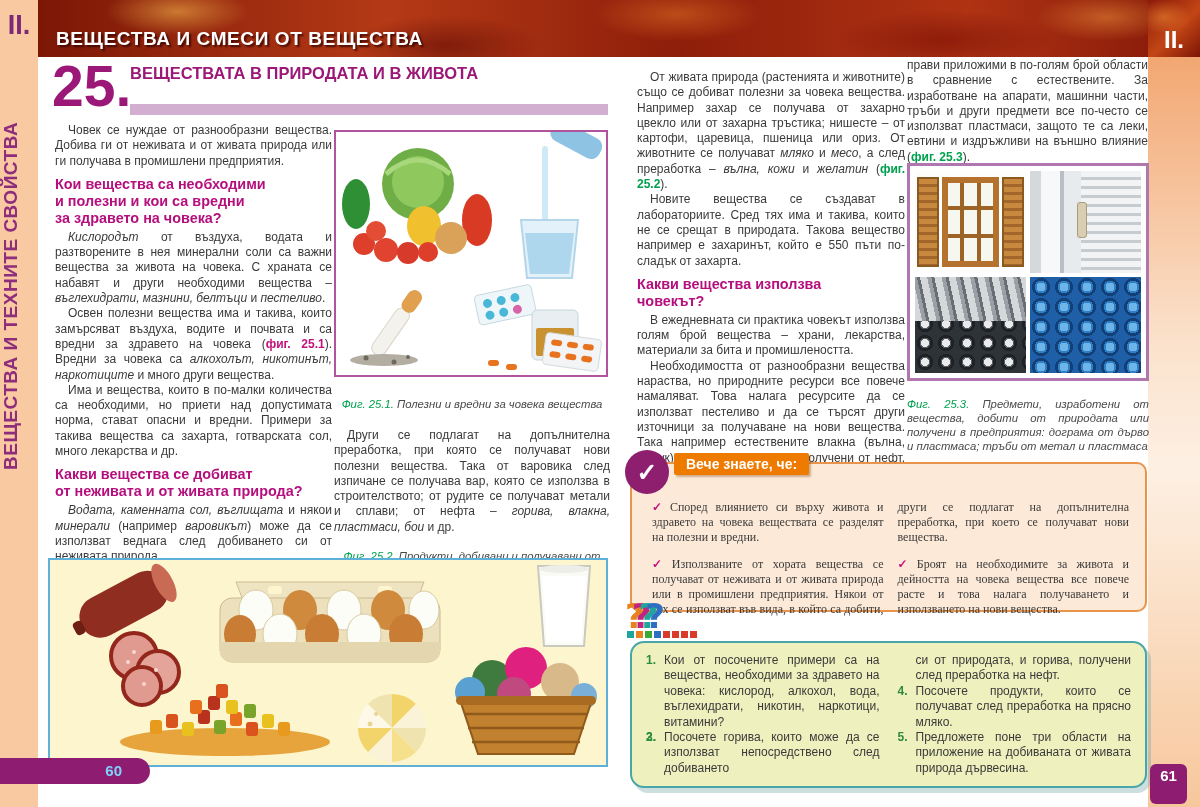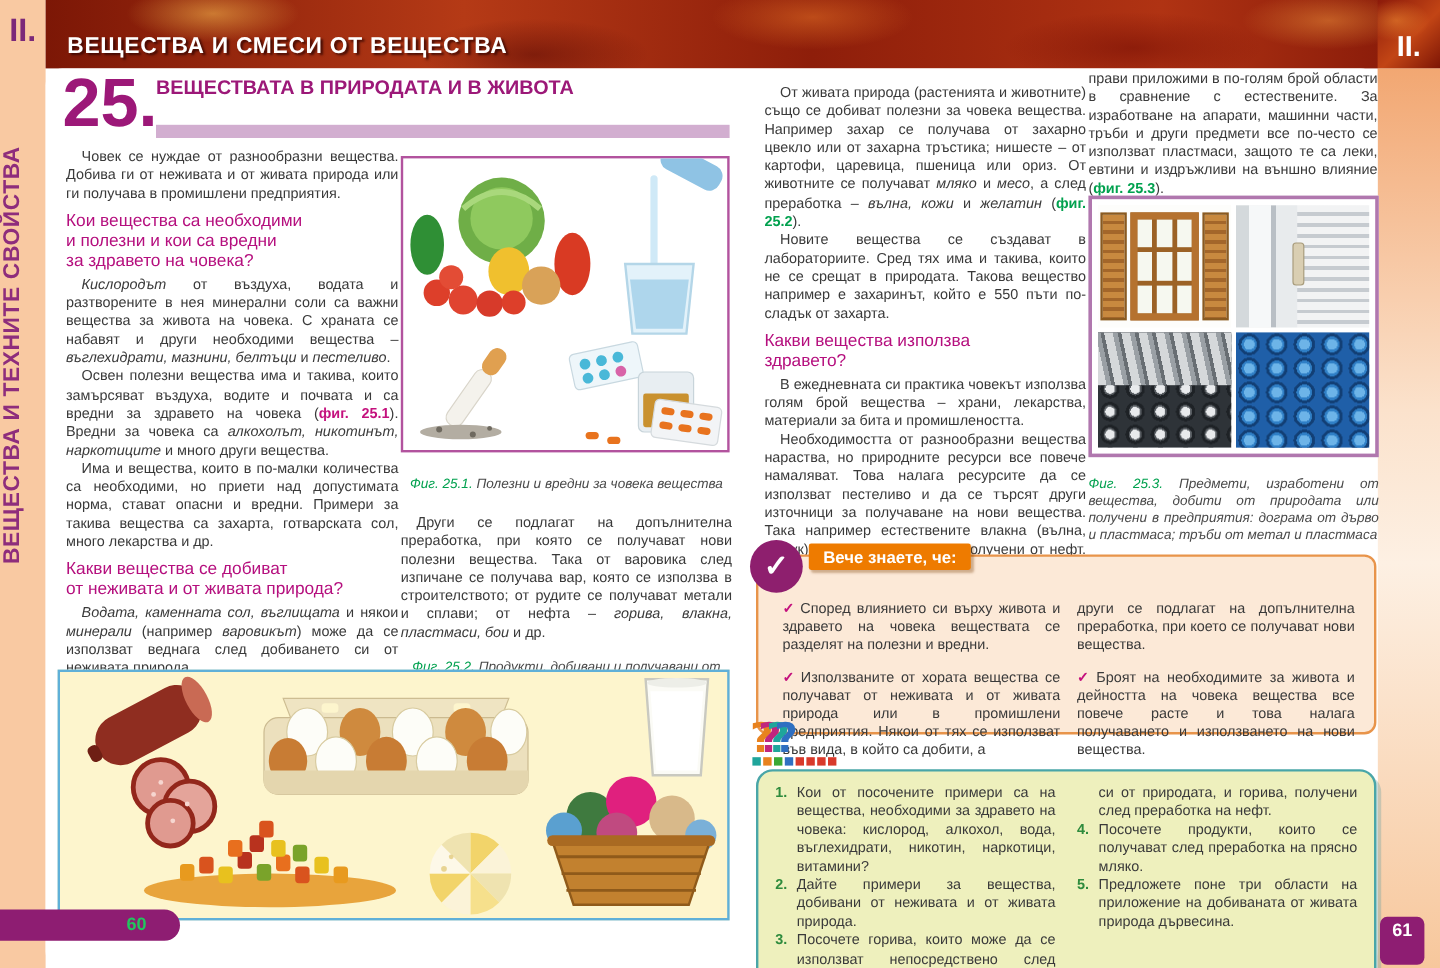--- a/index.html
+++ b/index.html
@@ -9,21 +9,21 @@
   
   .left-rail{position:absolute;left:0;top:0;width:38px;height:807px;background:#f9c9a2;}
   .unit-left{position:absolute;left:0;top:10px;width:38px;text-align:center;
              font-size:27px;font-weight:bold;color:#7b2879;}
   .vtitle{position:absolute;left:0;top:92px;width:38px;height:378px;
           writing-mode:vertical-rl;transform:rotate(180deg);
           font-weight:bold;font-size:19px;letter-spacing:.5px;color:#8e2d7c;white-space:nowrap;}
   .right-rail{position:absolute;right:0;top:57px;width:52px;height:750px;
           background:linear-gradient(180deg,#f2a772 0%,#fbe2cc 38%,#fdf0e3 55%,#f7c79c 100%);}
   .badge-left{position:absolute;left:0;top:758px;width:150px;height:26px;background:#8e1d72;
-          border-radius:0 14px 14px 0;color:#22c55e;font-weight:bold;font-size:15px;
+          border-radius:0 14px 14px 0;color:#7dd3fc;font-weight:bold;font-size:15px;
           line-height:26px;text-align:right;padding-right:0;box-sizing:border-box;}
   .badge-left span{margin-right:28px;}
   .badge-right{position:absolute;right:13px;top:764px;width:37px;height:40px;background:#8e1d72;
           border-radius:6px;color:#fff;font-weight:bold;font-size:15px;line-height:24px;text-align:center;}
 
   
   .banner{position:absolute;left:38px;top:0;width:1162px;height:57px;
      background:
        radial-gradient(ellipse 120px 40px at 12% 20%,rgba(250,190,80,.55),transparent 60%),
        radial-gradient(ellipse 160px 50px at 35% 80%,rgba(90,10,5,.55),transparent 60%),
@@ -41,21 +41,21 @@
   
   .content{position:absolute;left:38px;top:57px;width:1110px;height:750px;background:#fff;border-radius:14px;}
   .lesson-num{position:absolute;left:14px;top:0;font-size:57px;font-weight:bold;color:#9c1878;line-height:58px;}
   .lesson-title{position:absolute;left:92px;top:7px;font-size:16.5px;font-weight:bold;
      color:#9c1878;line-height:19px;}
   .lesson-bar{position:absolute;left:92px;top:47px;width:478px;height:11px;background:#d2aed0;}
 
   .bodytext{font-size:12px;line-height:15.3px;color:#3a3a3a;text-align:justify;}
   .bodytext p{margin:0;}
   .ind{text-indent:13px;}
-  .hmag{color:#b50f7e;font-weight:normal;font-size:14.4px;line-height:17px;margin:7px 0 3px;text-align:left;}
+  .hmag{color:#b50f7e;font-weight:bold;font-size:14.4px;line-height:17px;margin:7px 0 3px;text-align:left;}
   .hmag div{text-indent:0;}
   .it{font-style:italic;}
   .figm{color:#c4117d;font-weight:bold;}
   .figg{color:#00a14e;font-weight:bold;}
   .caption{font-size:11.3px;line-height:13.8px;font-style:italic;color:#4a4a4a;}
   .caption .cap-label{color:#00a14e;font-weight:normal;}
   .cap-center{text-align:center;}
   .cap-just{text-align:justify;}
 
   .col1{position:absolute;left:17px;top:66px;width:277px;}
@@ -101,21 +101,21 @@
      background-size:23px 20px;}
 
   
   .know-box{position:absolute;left:592px;top:405px;width:517px;height:150px;background:#fce9d7;
      border:2px solid #e8944a;border-radius:10px;box-sizing:border-box;}
   .know-circle{position:absolute;left:-7px;top:-14px;width:44px;height:44px;border-radius:50%;
      background:#8e1f6e;color:#fff;font-size:25px;font-weight:bold;text-align:center;line-height:44px;}
   .know-tab{position:absolute;left:42px;top:-11px;height:22px;background:#ee7b00;color:#fff;
      font-weight:bold;font-size:14px;line-height:22px;padding:0 12px;border-radius:2px;
      box-shadow:2px 2px 2px rgba(120,60,0,.35);}
-  .know-cols{display:flex;gap:14px;padding:24px 16px 8px 20px;}
+  .know-cols{display:flex;gap:14px;padding:24px 16px 8px 20px;font-family:Liberation Serif, serif;}
   .know-col{flex:1;font-size:12px;line-height:15px;color:#3a3a3a;text-align:justify;}
   .kcheck{color:#c4117d;font-weight:bold;margin-right:3px;}
 
   
   .q-icon{position:absolute;left:587px;top:544px;width:90px;height:42px;}
   .qm{font-weight:bold;font-size:34px;line-height:30px;display:inline-block;font-family:"DejaVu Sans",sans-serif;}
   .qm1{color:#e8821e;} .qm2{color:#c0267e;margin-left:-13px;} .qm3{color:#1fa59b;margin-left:-13px;} .qm4{color:#2f6fc1;margin-left:-13px;}
   .sq-row{position:absolute;left:2px;top:30px;display:flex;gap:2px;}
   .sq{width:7px;height:7px;}
   .q-box{position:absolute;left:592px;top:584px;width:517px;min-height:132px;background:#eef0bd;
@@ -317,21 +317,21 @@
           <rect x="-2" y="44" width="140" height="9" rx="4.5" fill="#a96a22"></rect>
         </g>
       </svg>
     </div>
 
     <div class="col3 bodytext">
       <p class="ind"><span>От живата природа (растенията и животните) също се добиват полезни за човека вещества. Например захар се получава от захарно цвекло или от захарна тръстика; нишесте – от картофи, царевица, пшеница или ориз. От животните се получават </span><span class="it">мляко</span><span> и </span><span class="it">месо</span><span>, а след преработка – </span><span class="it">вълна, кожи</span><span> и </span><span class="it">желатин</span><span> (</span><span class="figg">фиг. 25.2</span><span>).</span></p>
       <p class="ind">Новите вещества се създават в лабораториите. Сред тях има и такива, които не се срещат в природата. Такова вещество например е захаринът, който е 550 пъти по-сладък от захарта.</p>
       <div class="hmag">
         <div>Какви вещества използва</div>
-        <div>здравето?</div>
+        <div>човекът?</div>
       </div>
       <p class="ind">В ежедневната си практика човекът използва голям брой вещества – храни, лекарства, материали за бита и промишлеността.</p>
       <p class="ind">Необходимостта от разнообразни вещества нараства, но природните ресурси все повече намаляват. Това налага ресурсите да се използват пестеливо и да се търсят други източници за получаване на нови вещества. Така например естествените влакна (вълна, памук) се заменят с влакна, получени от нефт. Най-често те са по-здрави и устойчиви и това ги</p>
     </div>
 
     <div class="col4 bodytext">
       <p><span>прави приложими в по-голям брой области в сравнение с естествените. За изработване на апарати, машинни части, тръби и други предмети все по-често се използват пластмаси, защото те са леки, евтини и издръжливи на външно влияние (</span><span class="figg">фиг. 25.3</span><span>).</span></p>
     </div>
 
     <div class="fig3-box">
@@ -389,21 +389,21 @@
           <span class="sq" style="background:#d93a2b"></span>
         <span class="sq" style="background:#d93a2b"></span>
           <span class="sq" style="background:#d93a2b"></span>
       </span>
     </div>
 
     <div class="q-box">
       <div class="q-cols">
         <div class="q-col">
           <p class="q-item"><span class="qnum">1.</span><span>Кои от посочените примери са на вещества, необходими за здравето на човека: кислород, алкохол, вода, въглехидрати, никотин, наркотици, витамини?</span></p>
-          <p class="q-item"><span class="qnum">2.</span><span>Дайте примери за вещества, добивани от неживата и от живата природа.</span></p>
+          <p class="q-item"><span class="qnum">2.</span></p>
           <p class="q-item"><span class="qnum">3.</span><span>Посочете горива, които може да се използват непосредствено след добиването</span></p>
         </div>
         <div class="q-col">
           <p class="q-cont">си от природата, и горива, получени след преработка на нефт.</p>
           <p class="q-item"><span class="qnum">4.</span><span>Посочете продукти, които се получават след преработка на прясно мляко.</span></p>
           <p class="q-item"><span class="qnum">5.</span><span>Предложете поне три области на приложение на добиваната от живата природа дървесина.</span></p>
         </div>
       </div>
     </div>
 

